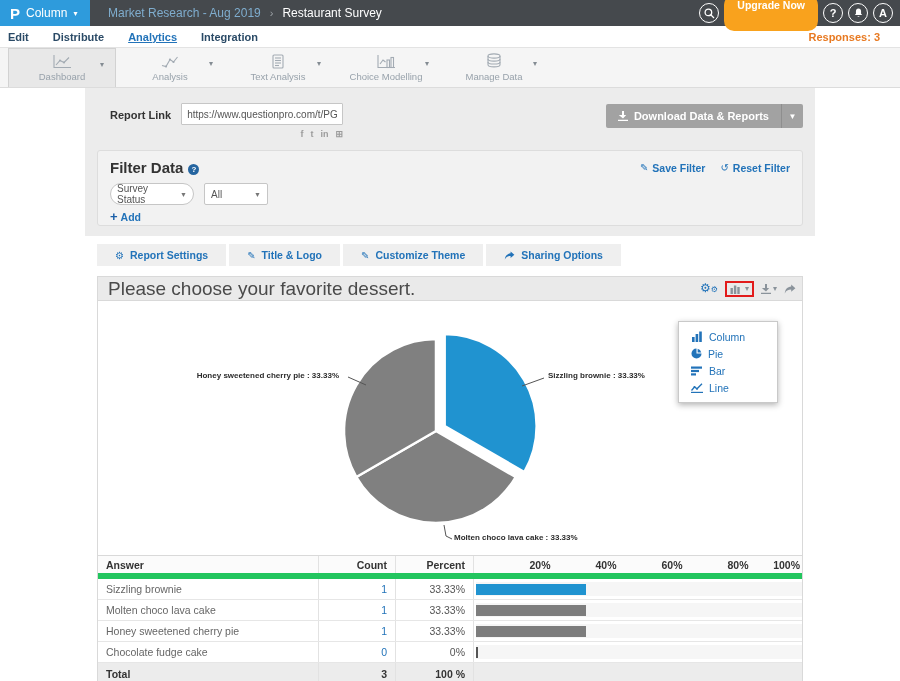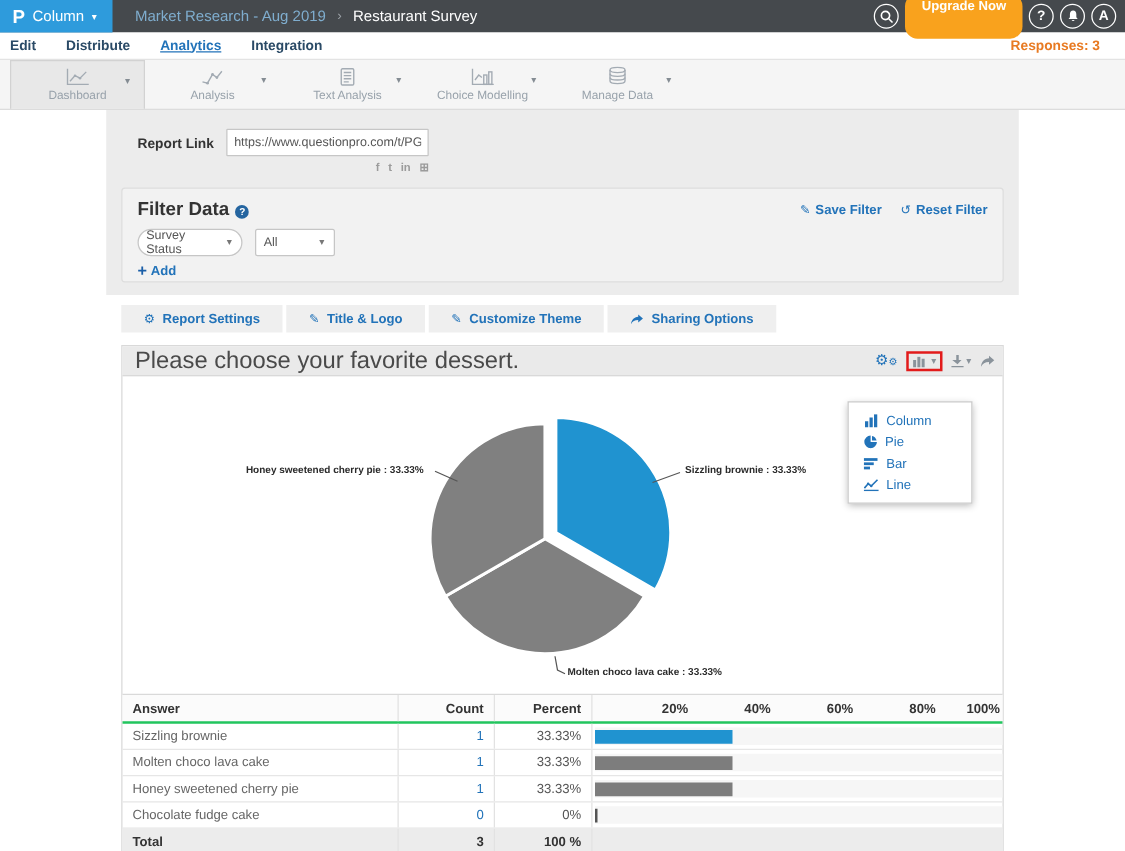--- a/index.html
+++ b/index.html
@@ -87,21 +87,21 @@
   .lbl-molten { left:356px; top:232px; }
   .lbl-honey { right:463px; top:70px; }
 
   .dropdown { position:absolute; top:20px; right:24px; width:100px; background:#fff; border:1px solid #C9C9C9; box-shadow:0 2px 6px rgba(0,0,0,.3); z-index:5; padding:6px 0; }
   .dd-item { height:17px; display:flex; align-items:center; gap:6px; padding-left:12px; color:#2273B9; font-size:10.5px; cursor:pointer; }
   .dd-item svg { flex:none; }
 
   
   .answer-table { border-top:1px solid #D9D9D9; font-size:10.5px; }
   .t-row { display:grid; grid-template-columns:220px 77px 78px 331px; border-bottom:1px solid #E6E6E6; height:21px; align-items:stretch; }
-  .t-row.t-head { height:23px; background:#FBFBFB; border-bottom:2px solid #22c55e; font-weight:bold; color:#333; }
+  .t-row.t-head { height:23px; background:#FBFBFB; border-bottom:6px solid #22c55e; font-weight:bold; color:#333; }
   .cell { display:flex; align-items:center; padding:0 8px; color:#666; }
   .c-count, .c-pct { justify-content:flex-end; border-left:1px solid #E2E2E2; color:#555; }
   .t-head .cell { color:#333; }
   .count-val { color:#2273B9; }
   .c-chart { border-left:1px solid #E2E2E2; position:relative; padding:0; }
   .bar-strip { position:absolute; left:2px; right:2px; top:3px; bottom:3px; background:#F6F6F6; }
   .bar-fill { position:absolute; left:2px; top:5px; height:11px; background:#7D7D7D; }
   .axis-tick { position:absolute; top:50%; transform:translate(-50%,-50%); font-weight:bold; color:#333; }
   .tk-0{left:20%;} .tk-1{left:40%;} .tk-2{left:60%;} .tk-3{left:80%;}
   .tk-4{left:auto; right:4px; transform:translateY(-50%);}
@@ -218,20 +218,29 @@
     <div class="report-row">
       <span class="report-label">Report Link</span>
       <div class="link-group">
         <input class="link-input" type="text" value="https://www.questionpro.com/t/PGW9HZe4" style="">
         <div class="social-row">
           <span class="social-ic">f</span>
           <span class="social-ic">t</span>
           <span class="social-ic">in</span>
           <span class="social-ic">⊞</span>
         </div>
+      </div>
+      <div class="dl-group">
+        <span class="dl-main">
+          <svg width="10" height="10" viewBox="0 0 10 10">
+              <path d="M4 0h2v4h2.2L5 7.4 0.8 4H4z M0 8.7h10V10H0z" fill="#fff"></path>
+            </svg>
+          <span>Download Data &amp; Reports</span>
+        </span>
+        <span class="dl-caret">▼</span>
       </div>
     </div>
 
     <div class="filter-box">
       <div class="filter-head">
         <span class="filter-title">Filter Data</span>
         <span class="help-dot">?</span>
         <div class="filter-links">
           <span class="filter-link">
               <span class="link-ic">✎</span>

